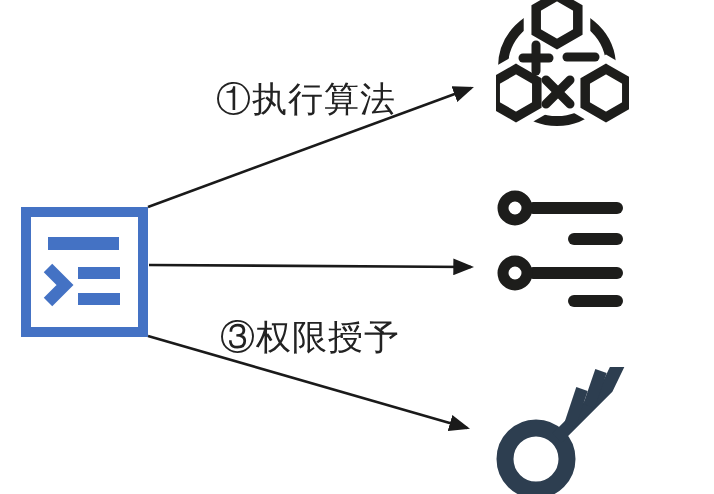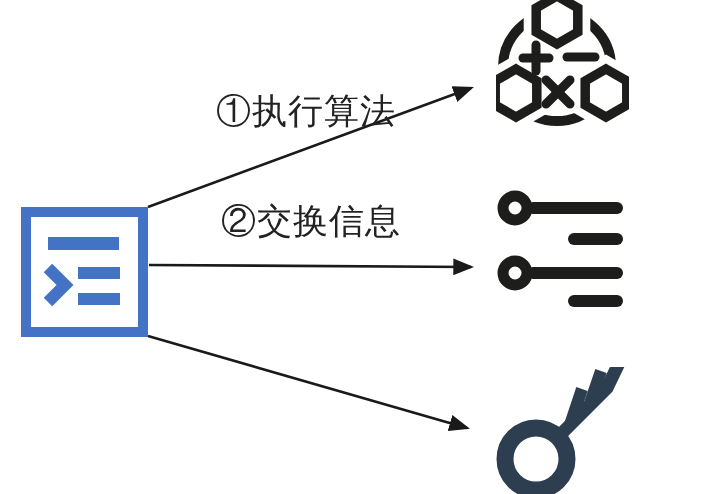--- a/index.html
+++ b/index.html
@@ -54,22 +54,22 @@
 
   <svg class="abs" style="left:21px;top:207px" width="127" height="130" viewBox="0 0 127 130">
     <rect x="5" y="5" width="117" height="120" class="blue-stroke" fill="#fff" stroke-width="10"></rect>
     <rect x="27" y="30" width="71" height="13" class="blue-fill"></rect>
     <polyline points="27,61 44,78 27,95" class="blue-stroke" stroke-width="12"></polyline>
     <rect x="57" y="60" width="42" height="12" class="blue-fill"></rect>
     <rect x="57" y="86" width="42" height="12" class="blue-fill"></rect>
   </svg>
 
 
-  <div class="abs edge-label" style="left:216px;top:92px">①执行算法</div>
-  <div class="abs edge-label" style="left:221px;top:202px">②交换信息</div>
+  <div class="abs edge-label" style="left:216px;top:80px">①执行算法</div>
+  <div class="abs edge-label" style="left:220px;top:318px">③权限授予</div>
 
   <svg class="abs" style="left:496px;top:0" width="133" height="133" viewBox="0 0 133 133">
     <circle cx="61" cy="67" r="54" class="ink-stroke" stroke-width="10"></circle>
 
     <g>
       <polygon points="61,-4 81.8,8 81.8,32 61,44 40.2,32 40.2,8" class="hex-halo" stroke-width="25"></polygon>
       <polygon points="61,-4 81.8,8 81.8,32 61,44 40.2,32 40.2,8" class="hex" stroke-width="9.5"></polygon>
       <polygon points="20,69 40.8,81 40.8,105 20,117 -0.8,105 -0.8,81" class="hex-halo" stroke-width="25"></polygon>
       <polygon points="20,69 40.8,81 40.8,105 20,117 -0.8,105 -0.8,81" class="hex" stroke-width="9.5"></polygon>
       <polygon points="110,69 130.8,81 130.8,105 110,117 89.2,105 89.2,81" class="hex-halo" stroke-width="25"></polygon>

